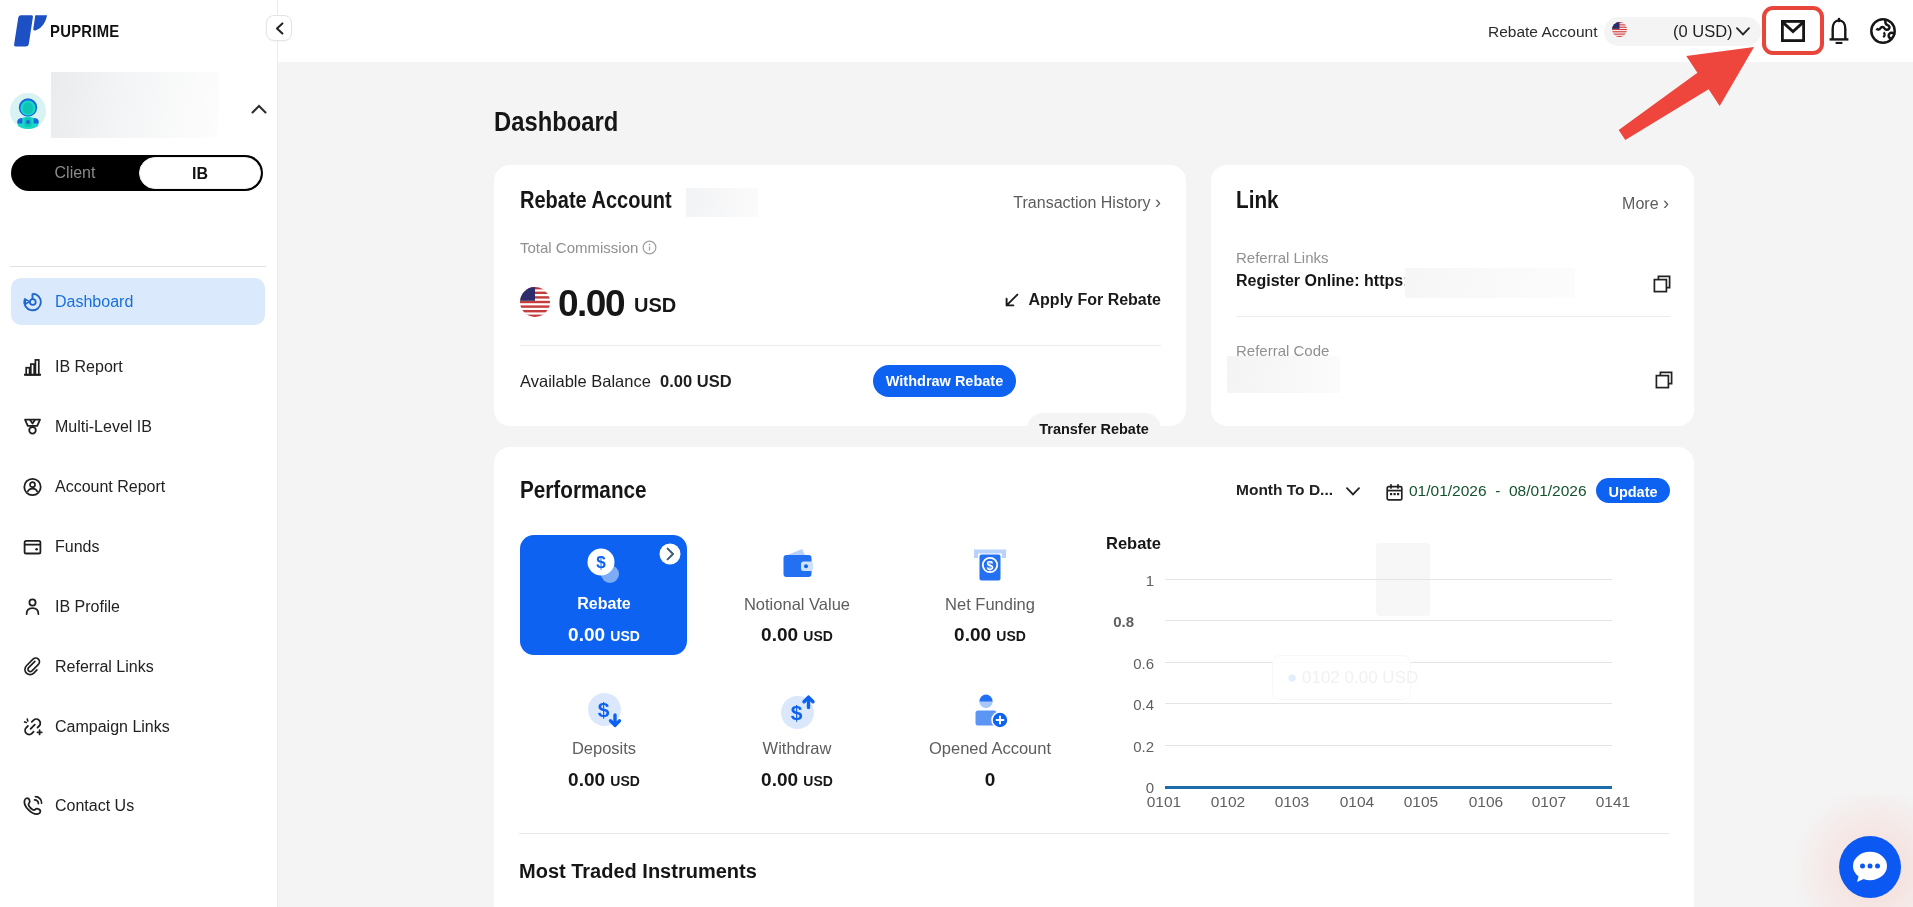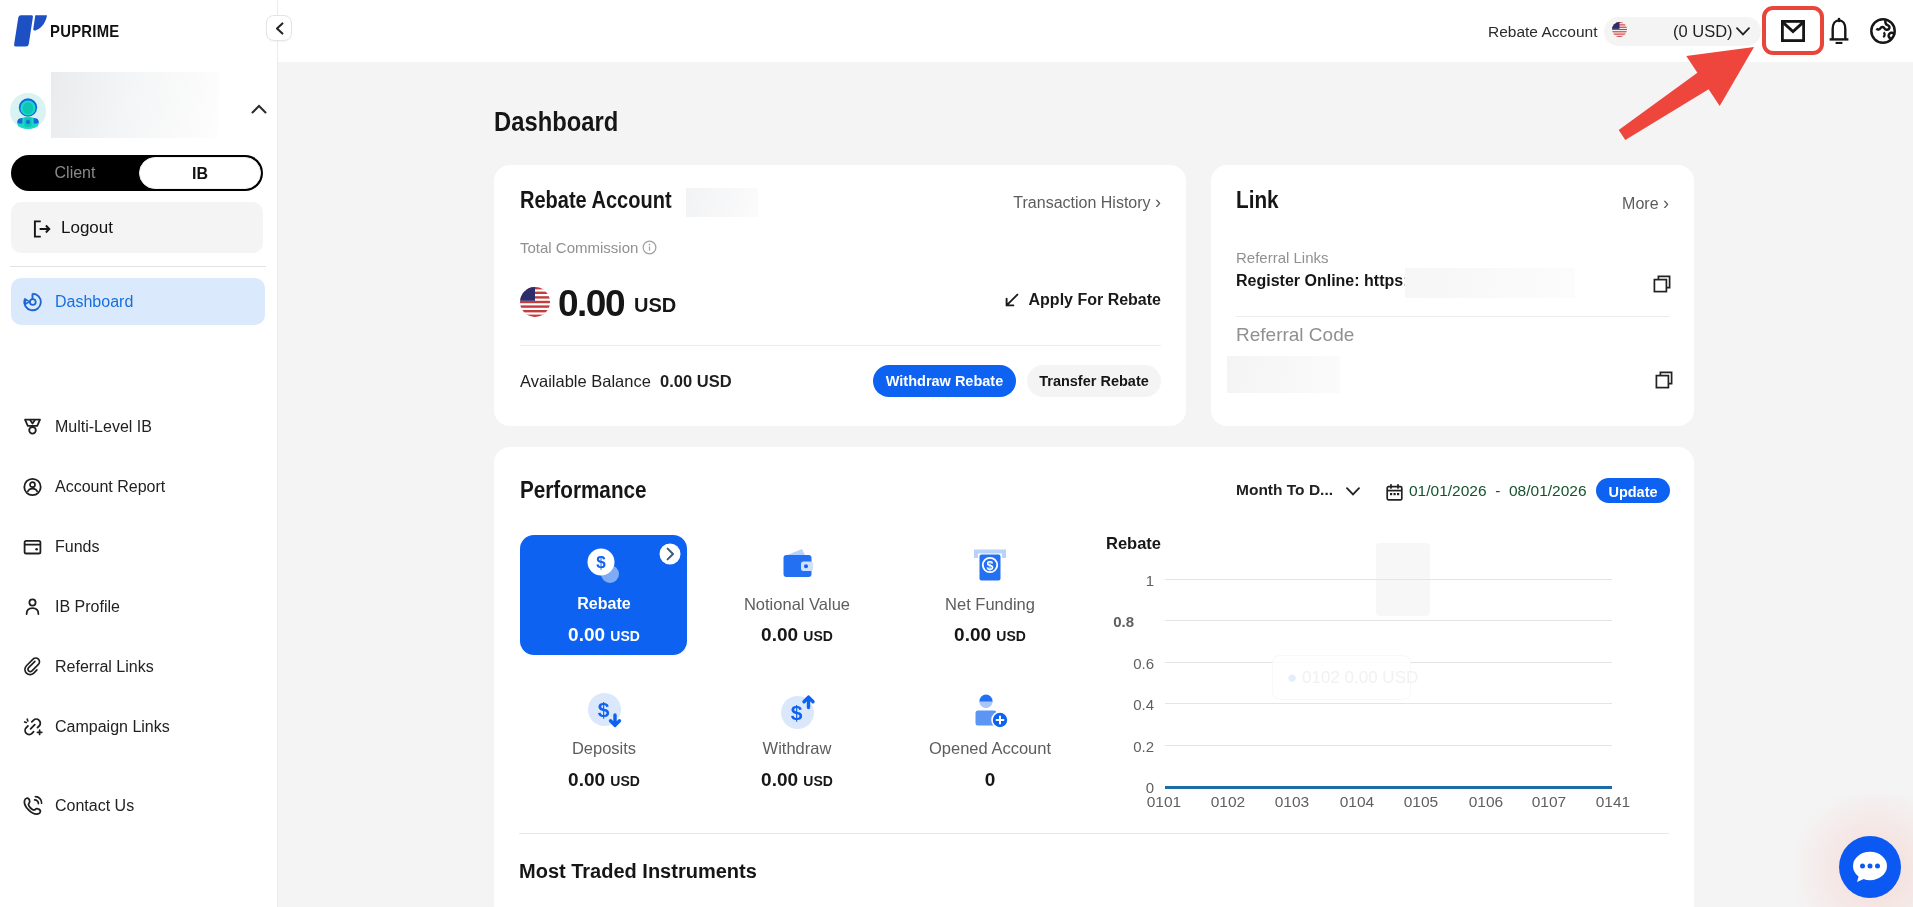--- a/index.html
+++ b/index.html
@@ -40,30 +40,30 @@
 
   
   .rc-title { left:26px; top:22px; font-size:23px; font-weight:bold; color:#161616; transform:scaleX(.87); transform-origin:left top; }
   .rc-blur { left:192px; top:23px; width:72px; height:29px; background:linear-gradient(100deg,#f2f3f4,#fbfbfc); }
   .rc-th { right:25px; top:27px; font-size:16px; color:#5c5c5c; }
   .rc-tc { left:26px; top:74px; font-size:15px; color:#909090; }
   .rc-apply { right:25px; top:126px; font-size:16px; font-weight:bold; color:#1a1a1a; display:flex; align-items:center; }
   .rc-div { left:26px; top:180px; width:641px; height:1px; background:#ececec; }
   .rc-avail { left:26px; top:207px; font-size:16.5px; color:#1f1f1f; }
   .btn-blue { background:#0d62f1; color:#fff; border-radius:16px; text-align:center; font-weight:bold; }
-  .btn-gray { background:#f4f4f5; color:#161616; border-radius:16px; text-align:center; font-weight:bold; }
+  .btn-gray { background:#f4f4f5; color:#161616; border-radius:16px; text-align:center; font-weight:bold;margin-top:48px; }
 
   
   .lk-title { left:25px; top:22px; font-size:23px; font-weight:bold; color:#161616; transform:scaleX(.9); transform-origin:left top; }
   .lk-more { right:25px; top:28px; font-size:16px; color:#5c5c5c; }
   .lk-lab1 { left:25px; top:84px; font-size:15px; color:#909090; }
   .lk-reg { left:25px; top:107px; font-size:16px; font-weight:bold; color:#161616; }
   .lk-blur1 { left:194px; top:103px; width:170px; height:30px; background:linear-gradient(100deg,#f6f6f7,#fcfcfd); }
   .lk-div { left:25px; top:151px; width:434px; height:1px; background:#ececec; }
-  .lk-lab2 { left:25px; top:159px; font-size:19px; color:#909090; }
+  .lk-lab2 { left:25px; top:177px; font-size:15px; color:#909090; }
   .lk-blur2 { left:16px; top:191px; width:113px; height:37px; background:linear-gradient(100deg,#f4f4f5,#fbfbfc); }
 
   
   .pf-title { left:26px; top:30px; font-size:23px; font-weight:bold; color:#161616; transform:scaleX(.9); transform-origin:left top; }
   .pf-range { left:742px; top:34px; font-size:15.5px; font-weight:bold; color:#222; }
   .pf-dates { left:915px; top:35px; font-size:15.5px; color:#14532d; }
   .pf-update { left:1102px; top:31px; width:74px; height:25px; line-height:28px; font-size:14.5px; border-radius:14px; }
   .tile-blue { left:26px; top:88px; width:167px; height:120px; background:#0d62f1; border-radius:14px; }
   .tlab { position:absolute; font-size:16.5px; color:#5d5d5d; text-align:center; width:170px; }
   .tval { position:absolute; font-size:19px; font-weight:bold; color:#161616; text-align:center; width:170px; }
@@ -156,37 +156,39 @@
     </svg>
   </div>
   <div class="abs nameblur"></div>
   <svg class="abs" style="left:251px;top:104px;" width="16" height="10" viewBox="0 0 16 10">
       <path d="M1.5 8.5 L8 2 L14.5 8.5" stroke="#2b2b2b" stroke-width="2" fill="none" stroke-linecap="round"></path>
     </svg>
   <div class="abs toggle">
     <div class="abs client">Client</div>
     <div class="abs ib">IB</div>
   </div>
-  <div class="abs logout">
-    <svg style="position:absolute;left:22px;top:18px;" width="18" height="18" viewBox="0 0 19 19">
-      <path d="M8.2 1.4 L2 1.4 L2 17.6 L8.2 17.6" fill="none" stroke="#141414" stroke-width="2"></path>
-      <path d="M7 9.5 L17 9.5 M13.6 5.8 L17.2 9.5 L13.6 13.2" fill="none" stroke="#141414" stroke-width="2"></path>
-    </svg>
-    <span>Logout</span>
-  </div>
   <div class="abs side-div"></div>
 
   <div class="abs mi active" style="top:278px;">
     <svg width="21" height="21" viewBox="0 0 21 21">
       <path d="M10.5 2.2 A8.3 8.3 0 1 1 2.6 8.1" fill="none" stroke="#1f66cf" stroke-width="1.9"></path>
       <circle cx="10.8" cy="10.5" r="2.9" fill="none" stroke="#1f66cf" stroke-width="1.8"></circle>
       <path d="M10.5 2.2 L10.5 7.6" stroke="#1f66cf" stroke-width="1.9"></path>
       <path d="M2.9 7.4 L7.3 10.1 L3.6 12.6 Z" fill="none" stroke="#1f66cf" stroke-width="1.6" stroke-linejoin="round"></path>
     </svg>
     <span class="txt">Dashboard</span>
+  </div>
+  <div class="abs mi" style="top:343px;">
+    <svg width="21" height="21" viewBox="0 0 21 21">
+      <path d="M2 18.3 L19 18.3" stroke="#1f1f1f" stroke-width="1.9"></path>
+      <rect x="4.2" y="11.2" width="3.4" height="7.1" fill="none" stroke="#1f1f1f" stroke-width="1.7"></rect>
+      <rect x="8.8" y="7.6" width="3.4" height="10.7" fill="none" stroke="#1f1f1f" stroke-width="1.7"></rect>
+      <rect x="13.4" y="3.4" width="3.4" height="14.9" fill="none" stroke="#1f1f1f" stroke-width="1.7"></rect>
+    </svg>
+    <span class="txt">IB Report</span>
   </div>
   <div class="abs mi" style="top:403px;">
     <svg width="21" height="21" viewBox="0 0 21 21">
       <path d="M3 3.2 L18 3.2 L15.2 9.4 L5.8 9.4 Z" fill="none" stroke="#1f1f1f" stroke-width="1.8" stroke-linejoin="round"></path>
       <path d="M8 3.2 L10.5 7 L13 3.2" fill="none" stroke="#1f1f1f" stroke-width="1.8" stroke-linejoin="round"></path>
       <circle cx="10.5" cy="13.8" r="3.3" fill="none" stroke="#1f1f1f" stroke-width="1.8"></circle>
     </svg>
     <span class="txt">Multi-Level IB</span>
   </div>
   <div class="abs mi" style="top:463px;">

